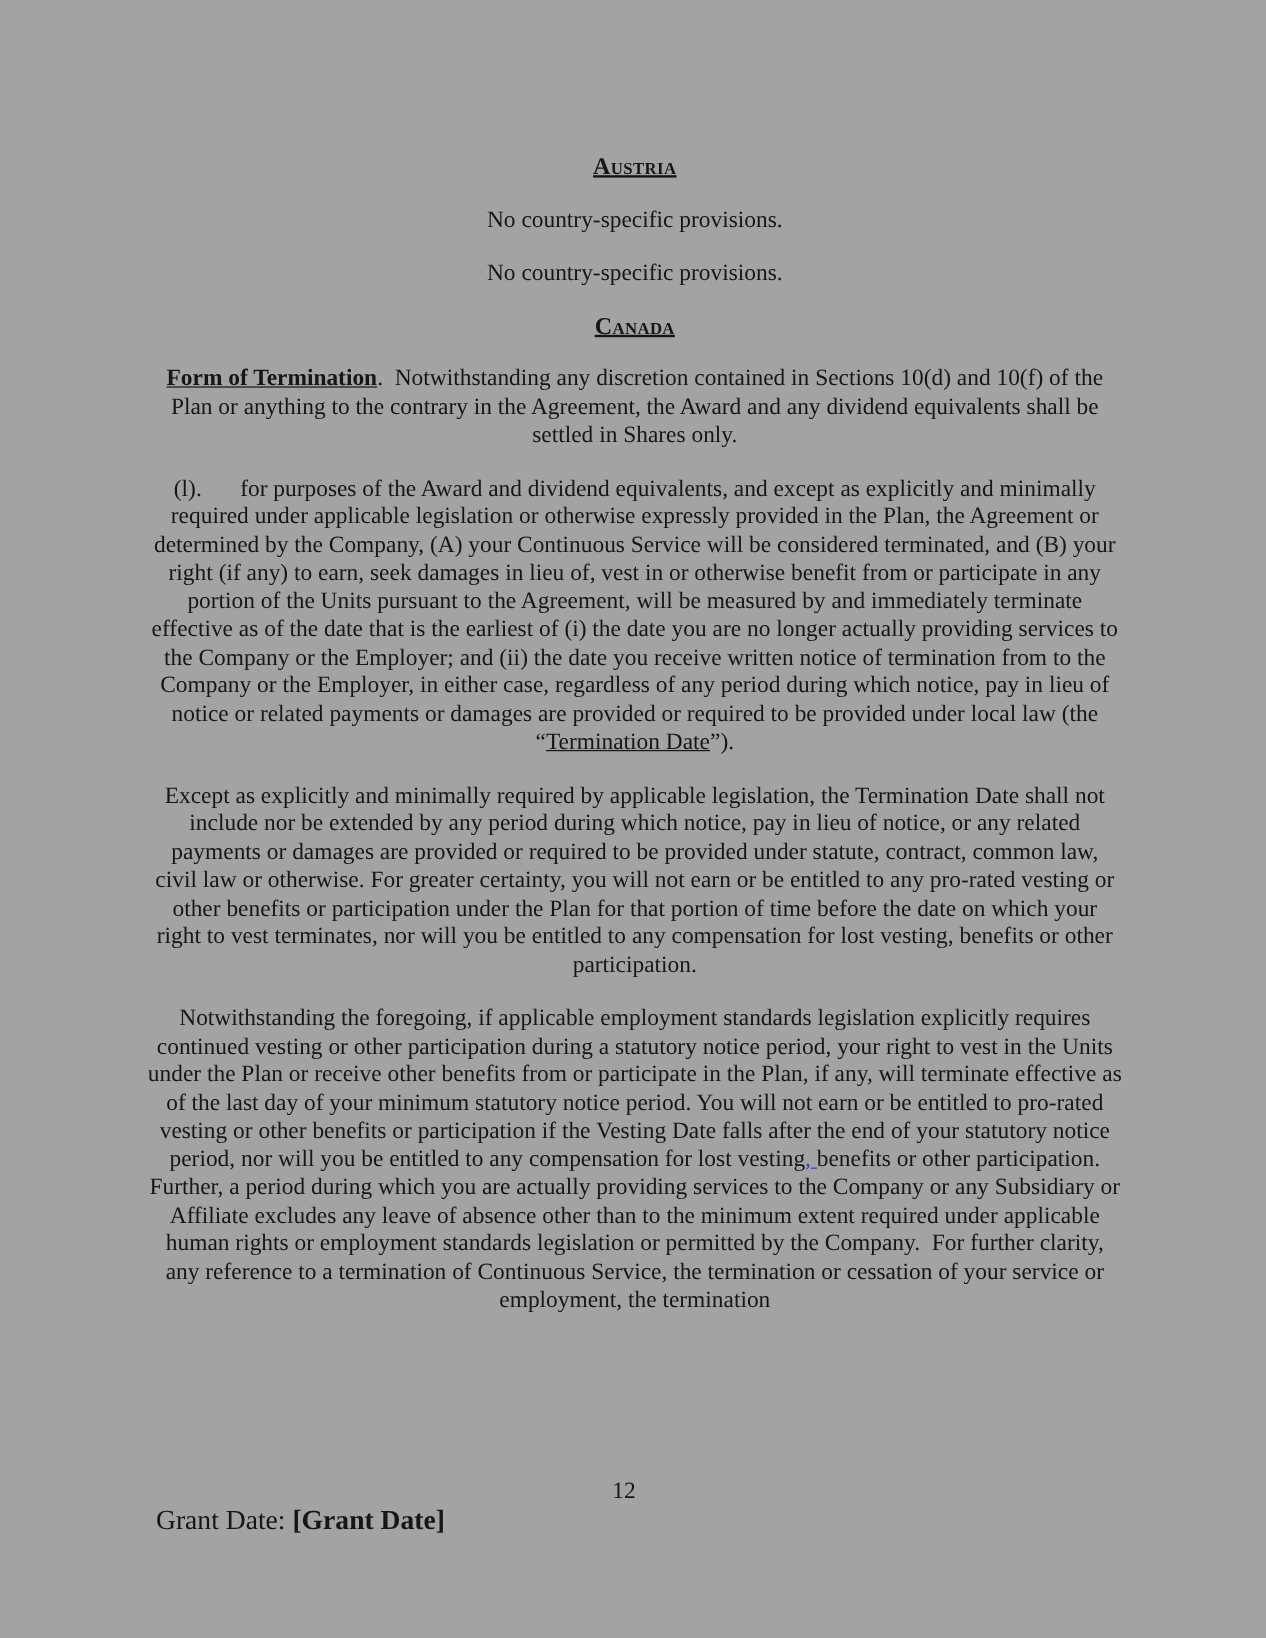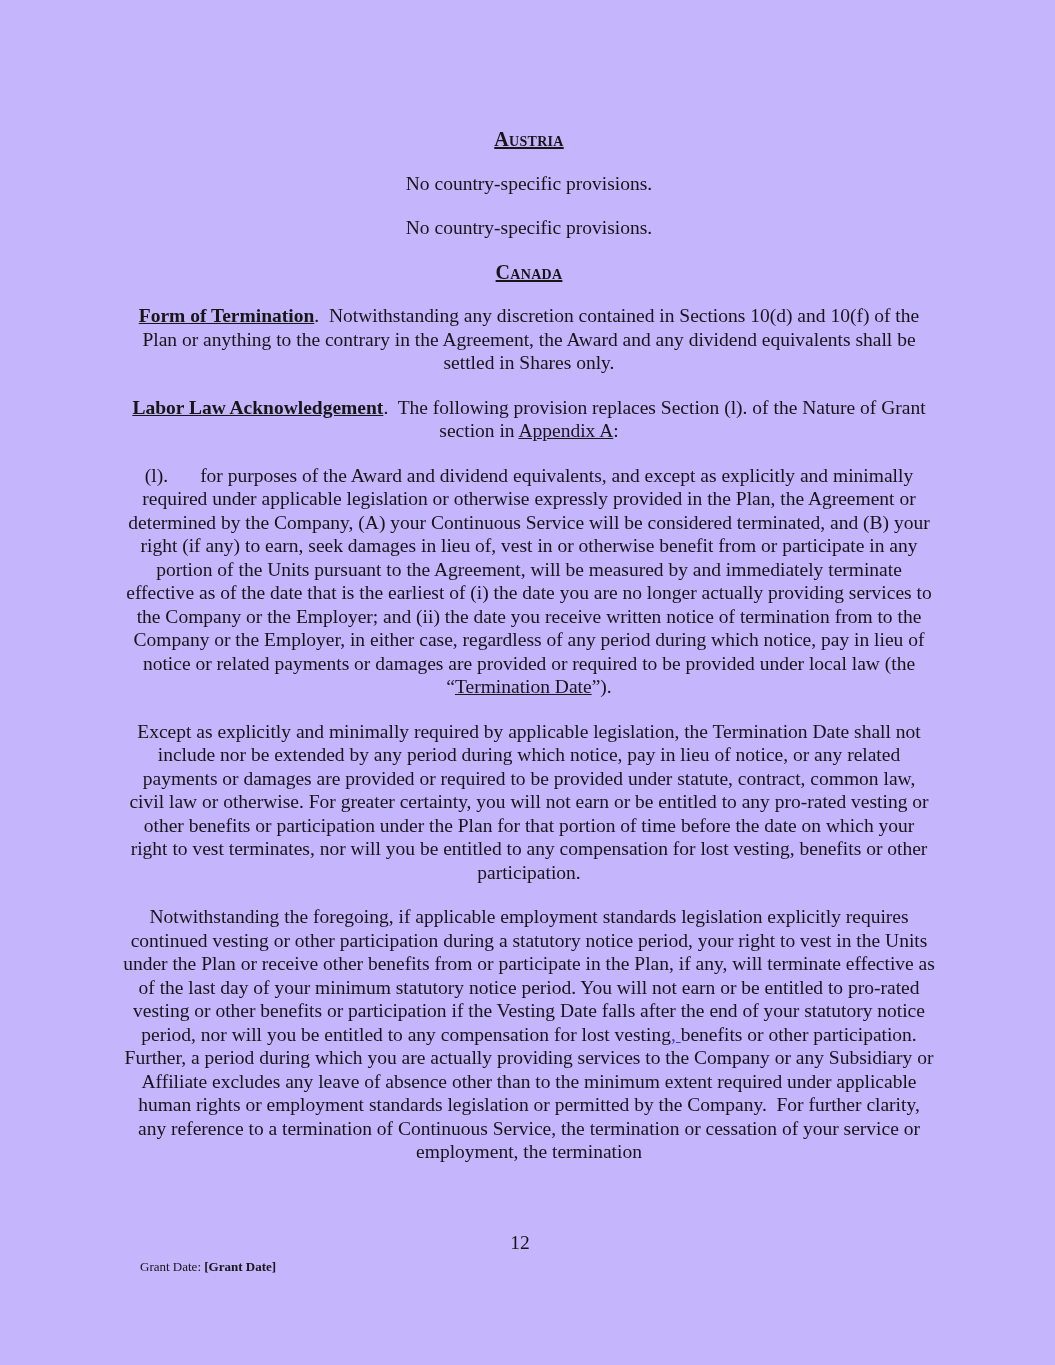--- a/index.html
+++ b/index.html
@@ -5,21 +5,21 @@
   * { margin: 0; padding: 0; box-sizing: border-box; }
   html, body { background: #ffffff; }
   body {
     width: 1055px; height: 1365px;
     font-family: "Liberation Serif", "DejaVu Serif", serif;
     color: #161616;
   }
   .page {
     position: relative;
     width: 1055px; height: 1365px;
-    background: #c4b5fd;
+    background: #a3a3a3;
     overflow: hidden;
   }
   .content {
     position: absolute;
     left: 123px; top: 128px;
     width: 812px;
   }
   .country-heading {
     font-size: 20px;
     line-height: 23.5px;
@@ -43,43 +43,42 @@
   .page-number {
     position: absolute;
     top: 1231px; left: 0;
     width: 1040px;
     text-align: center;
     font-size: 19.5px;
     line-height: 23.5px;
   }
   .grant-date-line {
     position: absolute;
-    top: 1255px; left: 140px;
-    font-size: 13px;
+    top: 1255px; left: 130px;
+    font-size: 23px;
     line-height: 23.5px;
   }
 </style>
 </head>
 <body>
 
 <div class="page">
   <div class="content">
 
     <h2 class="country-heading"><span class="hu">Austria</span></h2>
 
     <p class="para">No country-specific provisions.</p>
 
 
     <p class="para">No country-specific provisions.</p>
 
     <h2 class="country-heading"><span class="hu">Canada</span></h2>
 
     <p class="para"><span style="font-weight: bold; text-decoration: underline;">Form of Termination</span><span>.  Notwithstanding any discretion contained in Sections 10(d) and 10(f) of the Plan or anything to the contrary in the Agreement, the Award and any dividend equivalents shall be settled in Shares only.</span></p>
 
-    <p class="para"><span style="font-weight: bold; text-decoration: underline;">Labor Law Acknowledgement</span><span>.  The following provision replaces Section (l). of the Nature of Grant section in </span><span style="text-decoration: underline;">Appendix A</span><span>:</span></p>
 
     <p class="para"><span>(l).</span><span class="tab"></span><span>for purposes of the Award and dividend equivalents, and except as explicitly and minimally required under applicable legislation or otherwise expressly provided in the Plan, the Agreement or determined by the Company, (A) your Continuous Service will be considered terminated, and (B) your right (if any) to earn, seek damages in lieu of, vest in or otherwise benefit from or participate in any portion of the Units pursuant to the Agreement, will be measured by and immediately terminate effective as of the date that is the earliest of (i) the date you are no longer actually providing services to the Company or the Employer; and (ii) the date you receive written notice of termination from to the Company or the Employer, in either case, regardless of any period during which notice, pay in lieu of notice or related payments or damages are provided or required to be provided under local law (the “</span><span style="text-decoration: underline;">Termination Date</span><span>”).</span></p>
 
     <p class="para">Except as explicitly and minimally required by applicable legislation, the Termination Date shall not include nor be extended by any period during which notice, pay in lieu of notice, or any related payments or damages are provided or required to be provided under statute, contract, common law, civil law or otherwise. For greater certainty, you will not earn or be entitled to any pro-rated vesting or other benefits or participation under the Plan for that portion of time before the date on which your right to vest terminates, nor will you be entitled to any compensation for lost vesting, benefits or other participation.</p>
 
     <p class="para"><span>Notwithstanding the foregoing, if applicable employment standards legislation explicitly requires continued vesting or other participation during a statutory notice period, your right to vest in the Units under the Plan or receive other benefits from or participate in the Plan, if any, will terminate effective as of the last day of your minimum statutory notice period. You will not earn or be entitled to pro-rated vesting or other benefits or participation if the Vesting Date falls after the end of your statutory notice period, nor will you be entitled to any compensation for lost vesting</span><span style="text-decoration: underline; color: rgb(59, 59, 200);">, </span><span>benefits or other participation. Further, a period during which you are actually providing services to the Company or any Subsidiary or Affiliate excludes any leave of absence other than to the minimum extent required under applicable human rights or employment standards legislation or permitted by the Company.  For further clarity, any reference to a termination of Continuous Service, the termination or cessation of your service or employment, the termination</span></p>
 
   </div>
 
   <div class="page-number">12</div>

